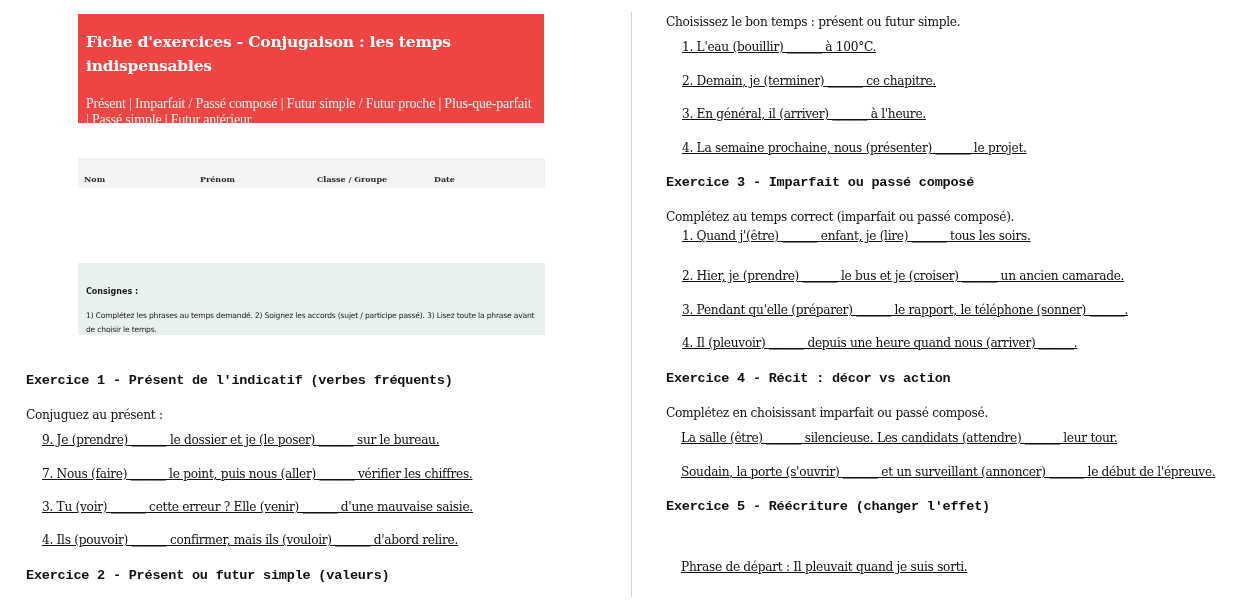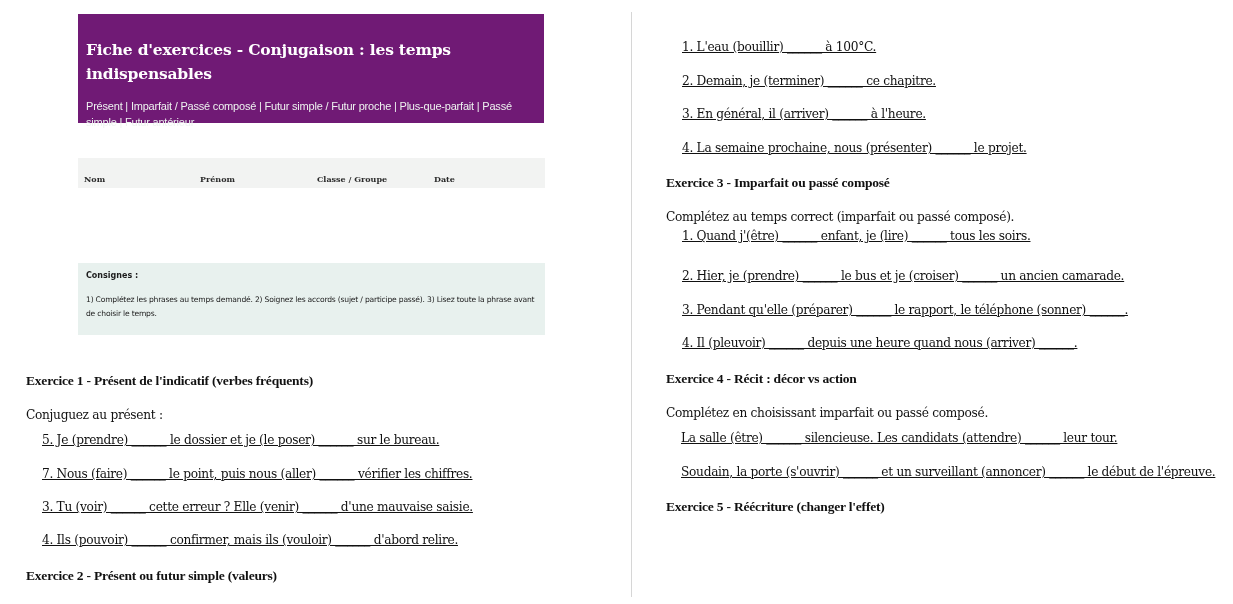--- a/index.html
+++ b/index.html
@@ -2,32 +2,32 @@
 <html><head>
   <meta charset="utf-8">
   <style>
     * { box-sizing: border-box; margin: 0; padding: 0; }
     html, body { width: 1233px; height: 604px; overflow: hidden; background: #ffffff; }
     body { position: relative; font-family: "DejaVu Serif", "Liberation Serif", serif; color: #1a1a1a; }
     .col-left { position: absolute; left: 0; top: 0; width: 620px; height: 604px; }
     .col-right { position: absolute; left: 632px; top: 0; width: 601px; height: 604px; }
     .divider { position: absolute; left: 631px; top: 12px; width: 1px; height: 585px; background: #d6d6d6; }
 
-    .header { position: absolute; left: 78px; top: 14px; width: 466px; height: 109px; background: #701a75; color: #ffffff; padding: 24px 8px; }
+    .header { position: absolute; left: 78px; top: 14px; width: 466px; height: 109px; background: #ef4444; color: #ffffff; padding: 16px 8px; }
     .header-title { font-family: "DejaVu Serif", serif; font-weight: bold; font-size: 15.5px; line-height: 24px; letter-spacing: -0.2px; }
-    .header-sub { margin-top: 12px; font-family: Liberation Sans, sans-serif; font-size: 11px; line-height: 16px; color: #eef3f0; letter-spacing: -0.2px; }
+    .header-sub { margin-top: 18px; font-family: Liberation Serif, serif; font-size: 14px; line-height: 16px; color: #eef3f0; letter-spacing: -0.2px; }
 
     .info-table { position: absolute; left: 78px; top: 158px; width: 467px; height: 30px; background: #f2f3f2; }
     .info-cell { position: absolute; top: 16px; font-family: "DejaVu Serif", serif; font-weight: bold; font-size: 8px; color: #2a2a2a; }
 
     .consignes { position: absolute; left: 78px; top: 263px; width: 467px; height: 72px; background: #e8f1ee; padding: 8px 8px; }
-    .consignes-title { font-family: "DejaVu Sans", sans-serif; font-weight: bold; font-size: 8px; color: #1d1d1d; }
+    .consignes-title { font-family: "DejaVu Sans", sans-serif; font-weight: bold; font-size: 8px; color: #1d1d1d; margin-top: 16px; }
     .consignes-text { margin-top: 13px; font-family: "DejaVu Sans", sans-serif; font-size: 7.6px; line-height: 14px; color: #222; letter-spacing: -0.2px; }
 
-    .ex-title { position: absolute; font-family: Liberation Serif, serif; font-weight: bold; font-size: 13.5px; color: #111; letter-spacing: -0.2px; white-space: nowrap; }
+    .ex-title { position: absolute; font-family: Liberation Mono, monospace; font-weight: bold; font-size: 13.5px; color: #111; letter-spacing: -0.2px; white-space: nowrap; }
     .ex-intro { position: absolute; font-size: 12.2px; color: #111; white-space: nowrap; letter-spacing: -0.3px; }
     .ex-item { position: absolute; font-size: 12.2px; color: #111; white-space: nowrap; letter-spacing: -0.3px; text-decoration: underline; }
   </style>
 </head>
 <body>
 
 <div class="col-left">
   <div class="header">
     <div class="header-title">Fiche d'exercices - Conjugaison : les temps indispensables</div>
     <div class="header-sub">Présent | Imparfait / Passé composé | Futur simple / Futur proche | Plus-que-parfait | Passé simple | Futur antérieur</div>
@@ -40,42 +40,44 @@
     <span class="info-cell" style="left:356px">Date</span>
   </div>
 
   <div class="consignes">
     <div class="consignes-title">Consignes :</div>
     <div class="consignes-text">1) Complétez les phrases au temps demandé. 2) Soignez les accords (sujet / participe passé). 3) Lisez toute la phrase avant de choisir le temps.</div>
   </div>
 
   <div class="ex-title" style="left:26px; top:373px">Exercice 1 - Présent de l'indicatif (verbes fréquents)</div>
   <div class="ex-intro" style="left:26px; top:408px">Conjuguez au présent :</div>
-  <div class="ex-item" style="left:42px; top:433px">5. Je (prendre) ______ le dossier et je (le poser) ______ sur le bureau.</div>
+  <div class="ex-item" style="left:42px; top:433px">9. Je (prendre) ______ le dossier et je (le poser) ______ sur le bureau.</div>
   <div class="ex-item" style="left:42px; top:467px">7. Nous (faire) ______ le point, puis nous (aller) ______ vérifier les chiffres.</div>
   <div class="ex-item" style="left:42px; top:500px">3. Tu (voir) ______ cette erreur ? Elle (venir) ______ d'une mauvaise saisie.</div>
   <div class="ex-item" style="left:42px; top:533px">4. Ils (pouvoir) ______ confirmer, mais ils (vouloir) ______ d'abord relire.</div>
 
   <div class="ex-title" style="left:26px; top:568px">Exercice 2 - Présent ou futur simple (valeurs)</div>
 </div>
 
 <div class="divider"></div>
 
 <div class="col-right">
+  <div class="ex-intro" style="left:34px; top:15px">Choisissez le bon temps : présent ou futur simple.</div>
   <div class="ex-item" style="left:50px; top:40px">1. L'eau (bouillir) ______ à 100°C.</div>
   <div class="ex-item" style="left:50px; top:74px">2. Demain, je (terminer) ______ ce chapitre.</div>
   <div class="ex-item" style="left:50px; top:107px">3. En général, il (arriver) ______ à l'heure.</div>
   <div class="ex-item" style="left:50px; top:141px">4. La semaine prochaine, nous (présenter) ______ le projet.</div>
 
   <div class="ex-title" style="left:34px; top:175px">Exercice 3 - Imparfait ou passé composé</div>
   <div class="ex-intro" style="left:34px; top:210px">Complétez au temps correct (imparfait ou passé composé).</div>
   <div class="ex-item" style="left:50px; top:229px">1. Quand j'(être) ______ enfant, je (lire) ______ tous les soirs.</div>
   <div class="ex-item" style="left:50px; top:269px">2. Hier, je (prendre) ______ le bus et je (croiser) ______ un ancien camarade.</div>
   <div class="ex-item" style="left:50px; top:303px">3. Pendant qu'elle (préparer) ______ le rapport, le téléphone (sonner) ______.</div>
   <div class="ex-item" style="left:50px; top:336px">4. Il (pleuvoir) ______ depuis une heure quand nous (arriver) ______.</div>
 
   <div class="ex-title" style="left:34px; top:371px">Exercice 4 - Récit : décor vs action</div>
   <div class="ex-intro" style="left:34px; top:406px">Complétez en choisissant imparfait ou passé composé.</div>
   <div class="ex-item" style="left:49px; top:465px">Soudain, la porte (s'ouvrir) ______ et un surveillant (annoncer) ______ le début de l'épreuve.</div>
   <div class="ex-item" style="left:49px; top:431px">La salle (être) ______ silencieuse. Les candidats (attendre) ______ leur tour.</div>
 
   <div class="ex-title" style="left:34px; top:499px">Exercice 5 - Réécriture (changer l'effet)</div>
+  <div class="ex-item" style="left:49px; top:560px">Phrase de départ : Il pleuvait quand je suis sorti.</div>
 </div>
 
 </body></html>

